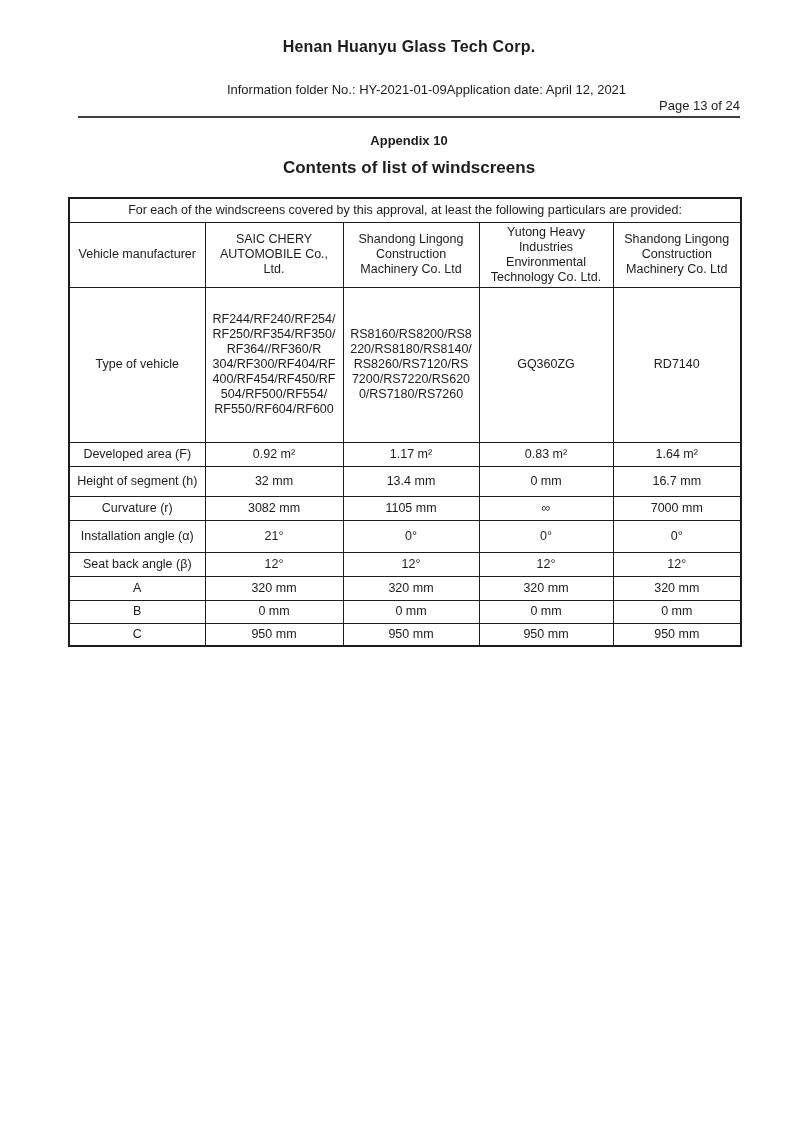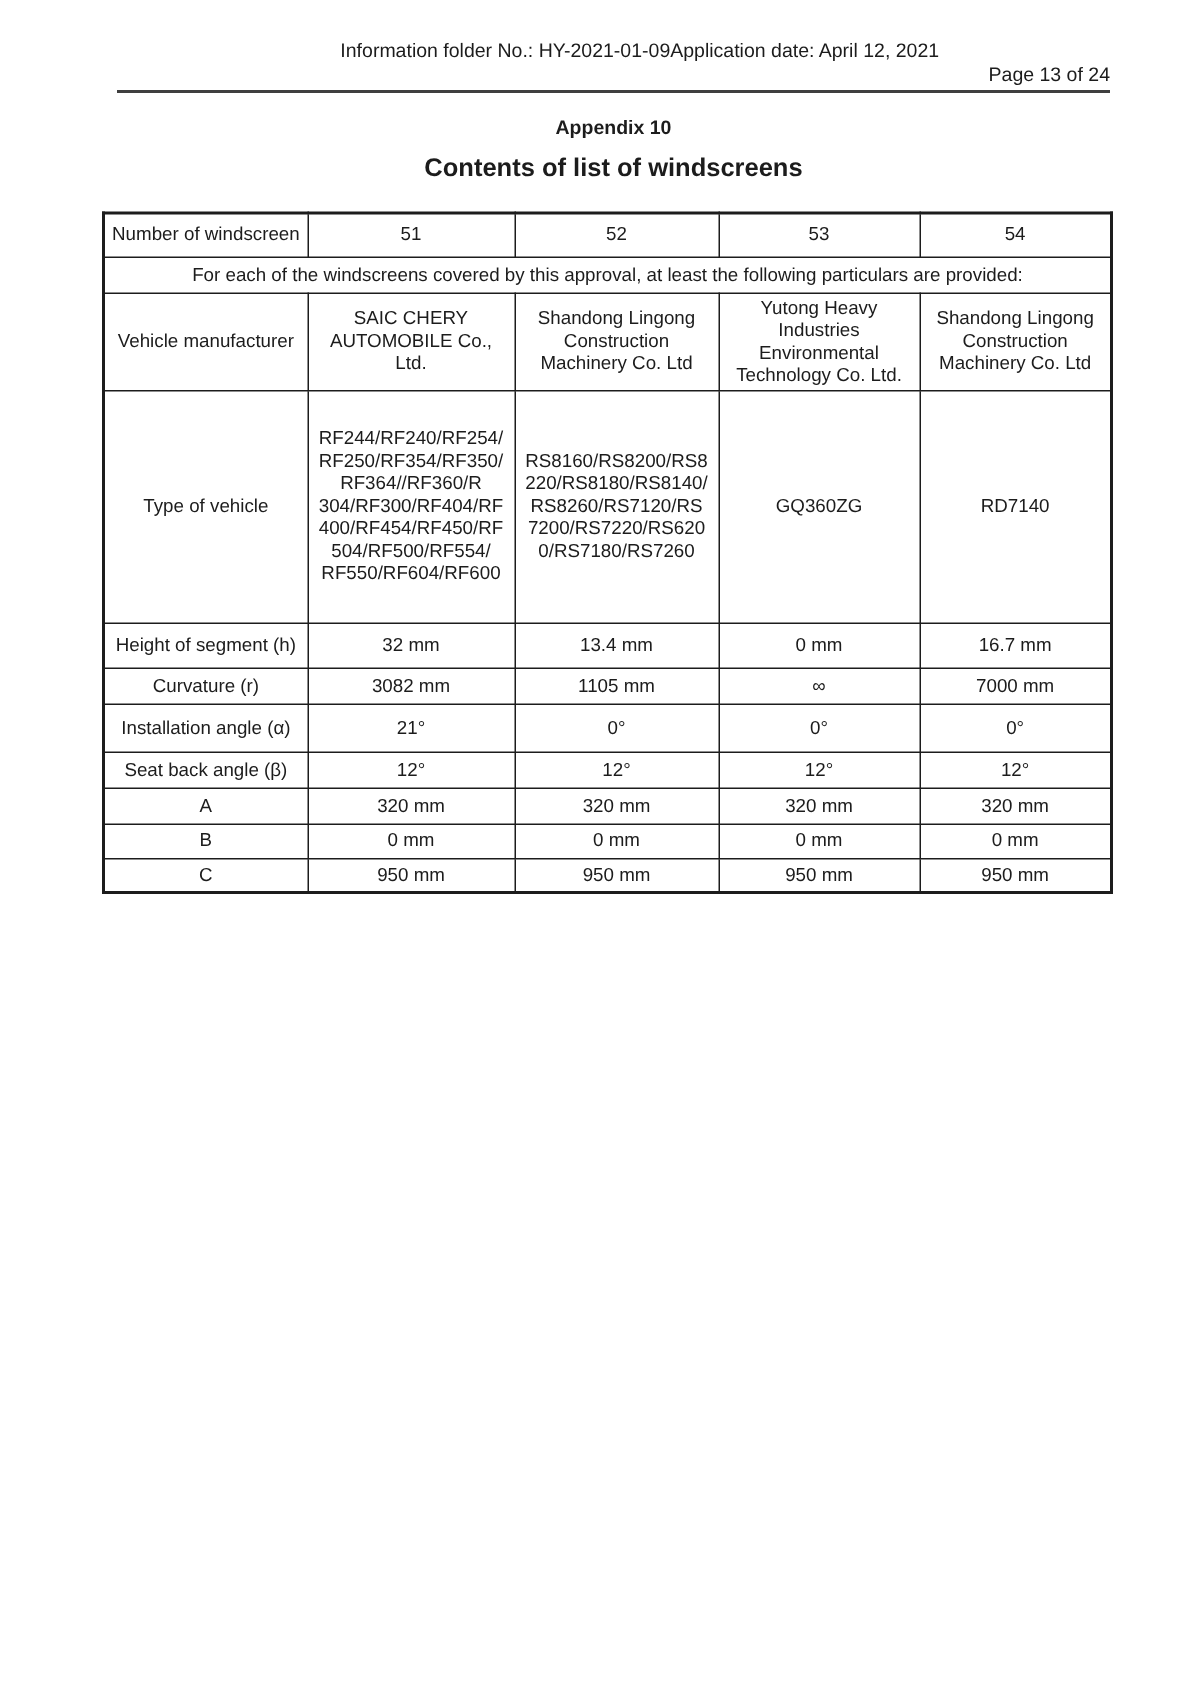--- a/index.html
+++ b/index.html
@@ -69,20 +69,21 @@
   td.pre {
     white-space: pre-wrap;
     word-break: break-all;
   }
 </style>
 </head>
 <body>
 
 <div>
 
+  <div class="company">Henan Huanyu Glass Tech Corp.</div>
 
   <div class="hdr-row">
     <span>Information folder No.: HY-2021-01-09</span>
     <span>Application date: April 12, 2021</span>
   </div>
   <div class="hdr-page">Page 13 of 24</div>
 
   <div class="rule"></div>
 
   <div class="appendix">Appendix 10</div>
@@ -90,46 +91,46 @@
 
   <table class="ws">
     <colgroup>
       <col style="width:136px">
         <col style="width:138px">
         <col style="width:136px">
         <col style="width:134px">
         <col style="width:128px">
     </colgroup>
     <tbody>
-      <tr style="height:29px">
-        <td>Number of windscreen</td>
-        <td>51</td>
-        <td>52</td>
-        <td>53</td>
-        <td>54</td>
-      </tr>
       <tr style="height:24px">
         <td class="note" colspan="5">For each of the windscreens covered by this approval, at least the following particulars are provided:</td>
       </tr>
       <tr style="height:63px">
         <td>Vehicle manufacturer</td>
         <td>SAIC CHERY AUTOMOBILE Co., Ltd.</td>
         <td>Shandong Lingong Construction Machinery Co. Ltd</td>
         <td>Yutong Heavy Industries Environmental Technology Co. Ltd.</td>
         <td>Shandong Lingong Construction Machinery Co. Ltd</td>
       </tr>
       <tr style="height:155px">
         <td>Type of vehicle</td>
         <td class="pre">RF244/RF240/RF254/RF250/RF354/RF350/RF364//RF360/R
 304/RF300/RF404/RF400/RF454/RF450/RF504/RF500/RF554/
 RF550/RF604/RF600</td>
         <td class="pre">RS8160/RS8200/RS8220/RS8180/RS8140/RS8260/RS7120/RS
 7200/RS7220/RS6200/RS7180/RS7260</td>
         <td>GQ360ZG</td>
         <td>RD7140</td>
+      </tr>
+      <tr style="height:24px">
+        <td>Developed area (F)</td>
+        <td>0.92 m²</td>
+        <td>1.17 m²</td>
+        <td>0.83 m²</td>
+        <td>1.64 m²</td>
       </tr>
       <tr style="height:30px">
         <td>Height of segment (h)</td>
         <td>32 mm</td>
         <td>13.4 mm</td>
         <td>0 mm</td>
         <td>16.7 mm</td>
       </tr>
       <tr style="height:24px">
         <td>Curvature (r)</td>

